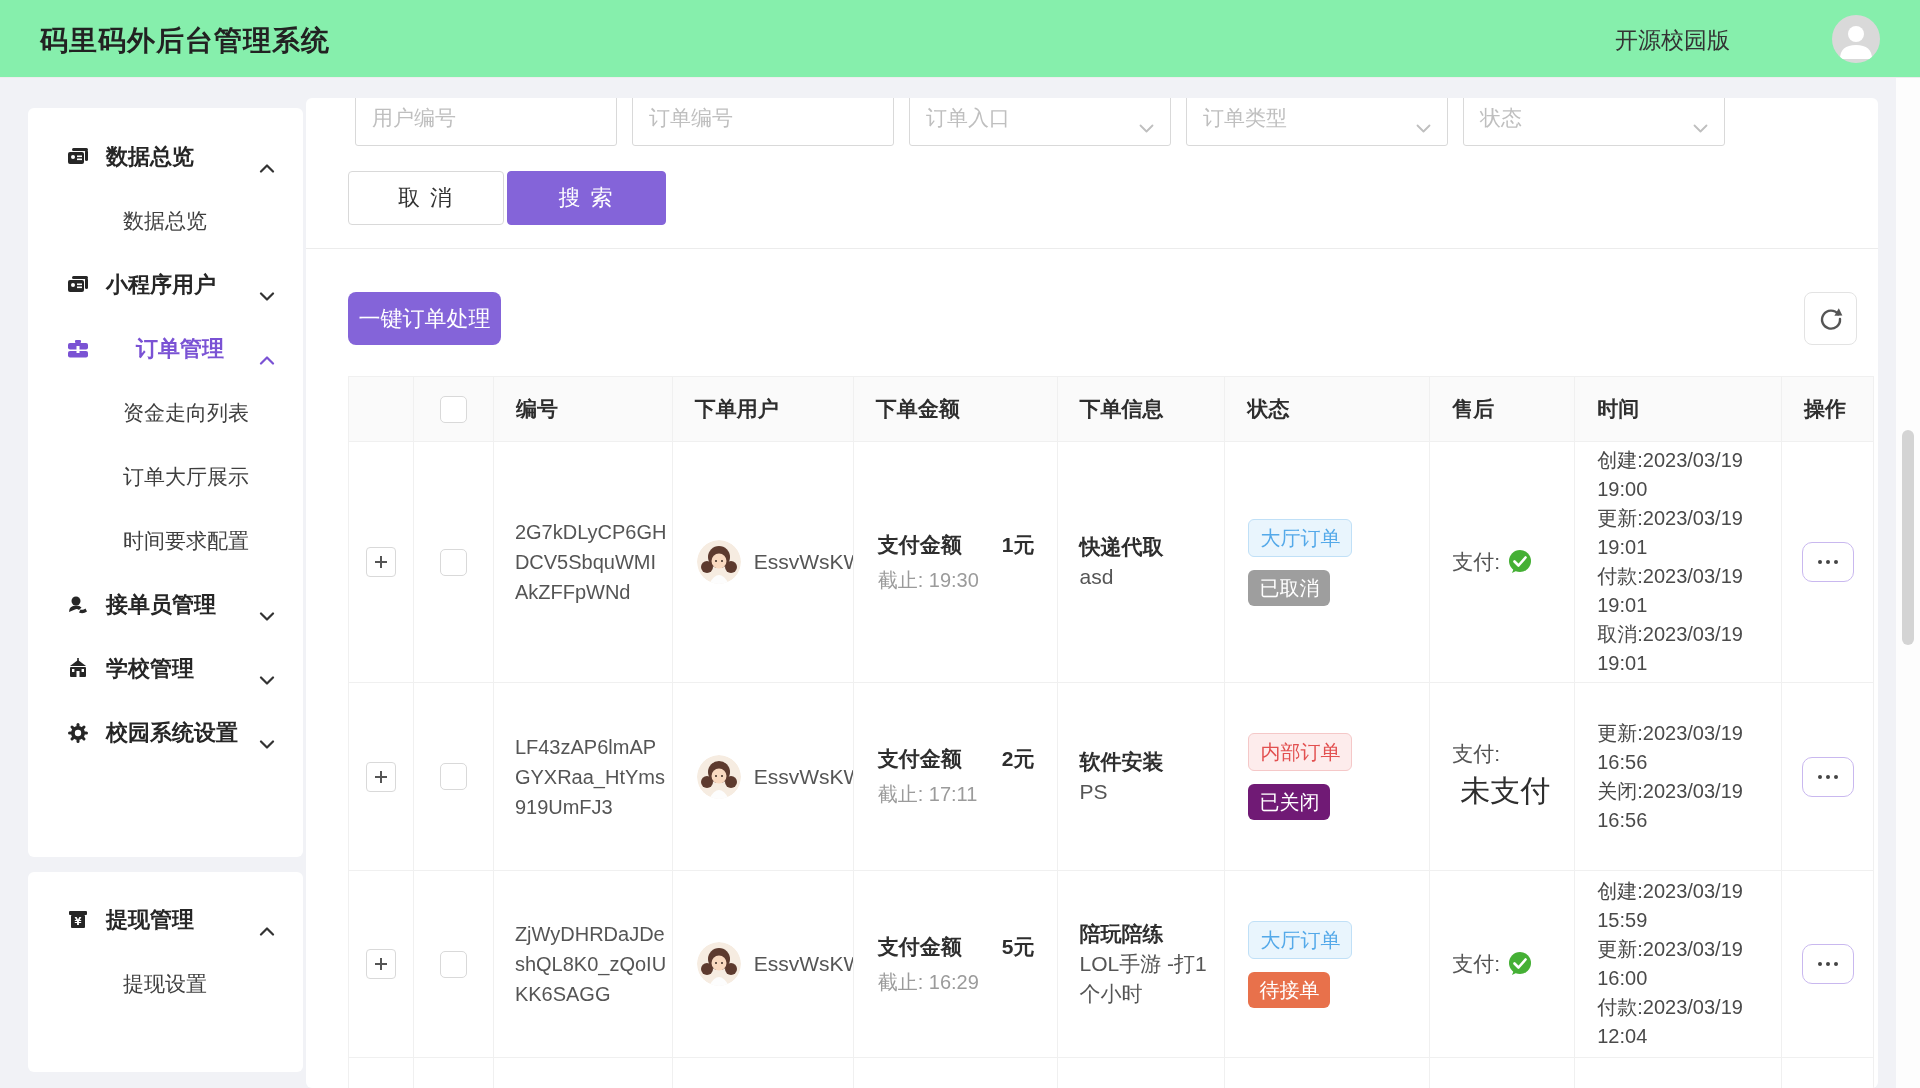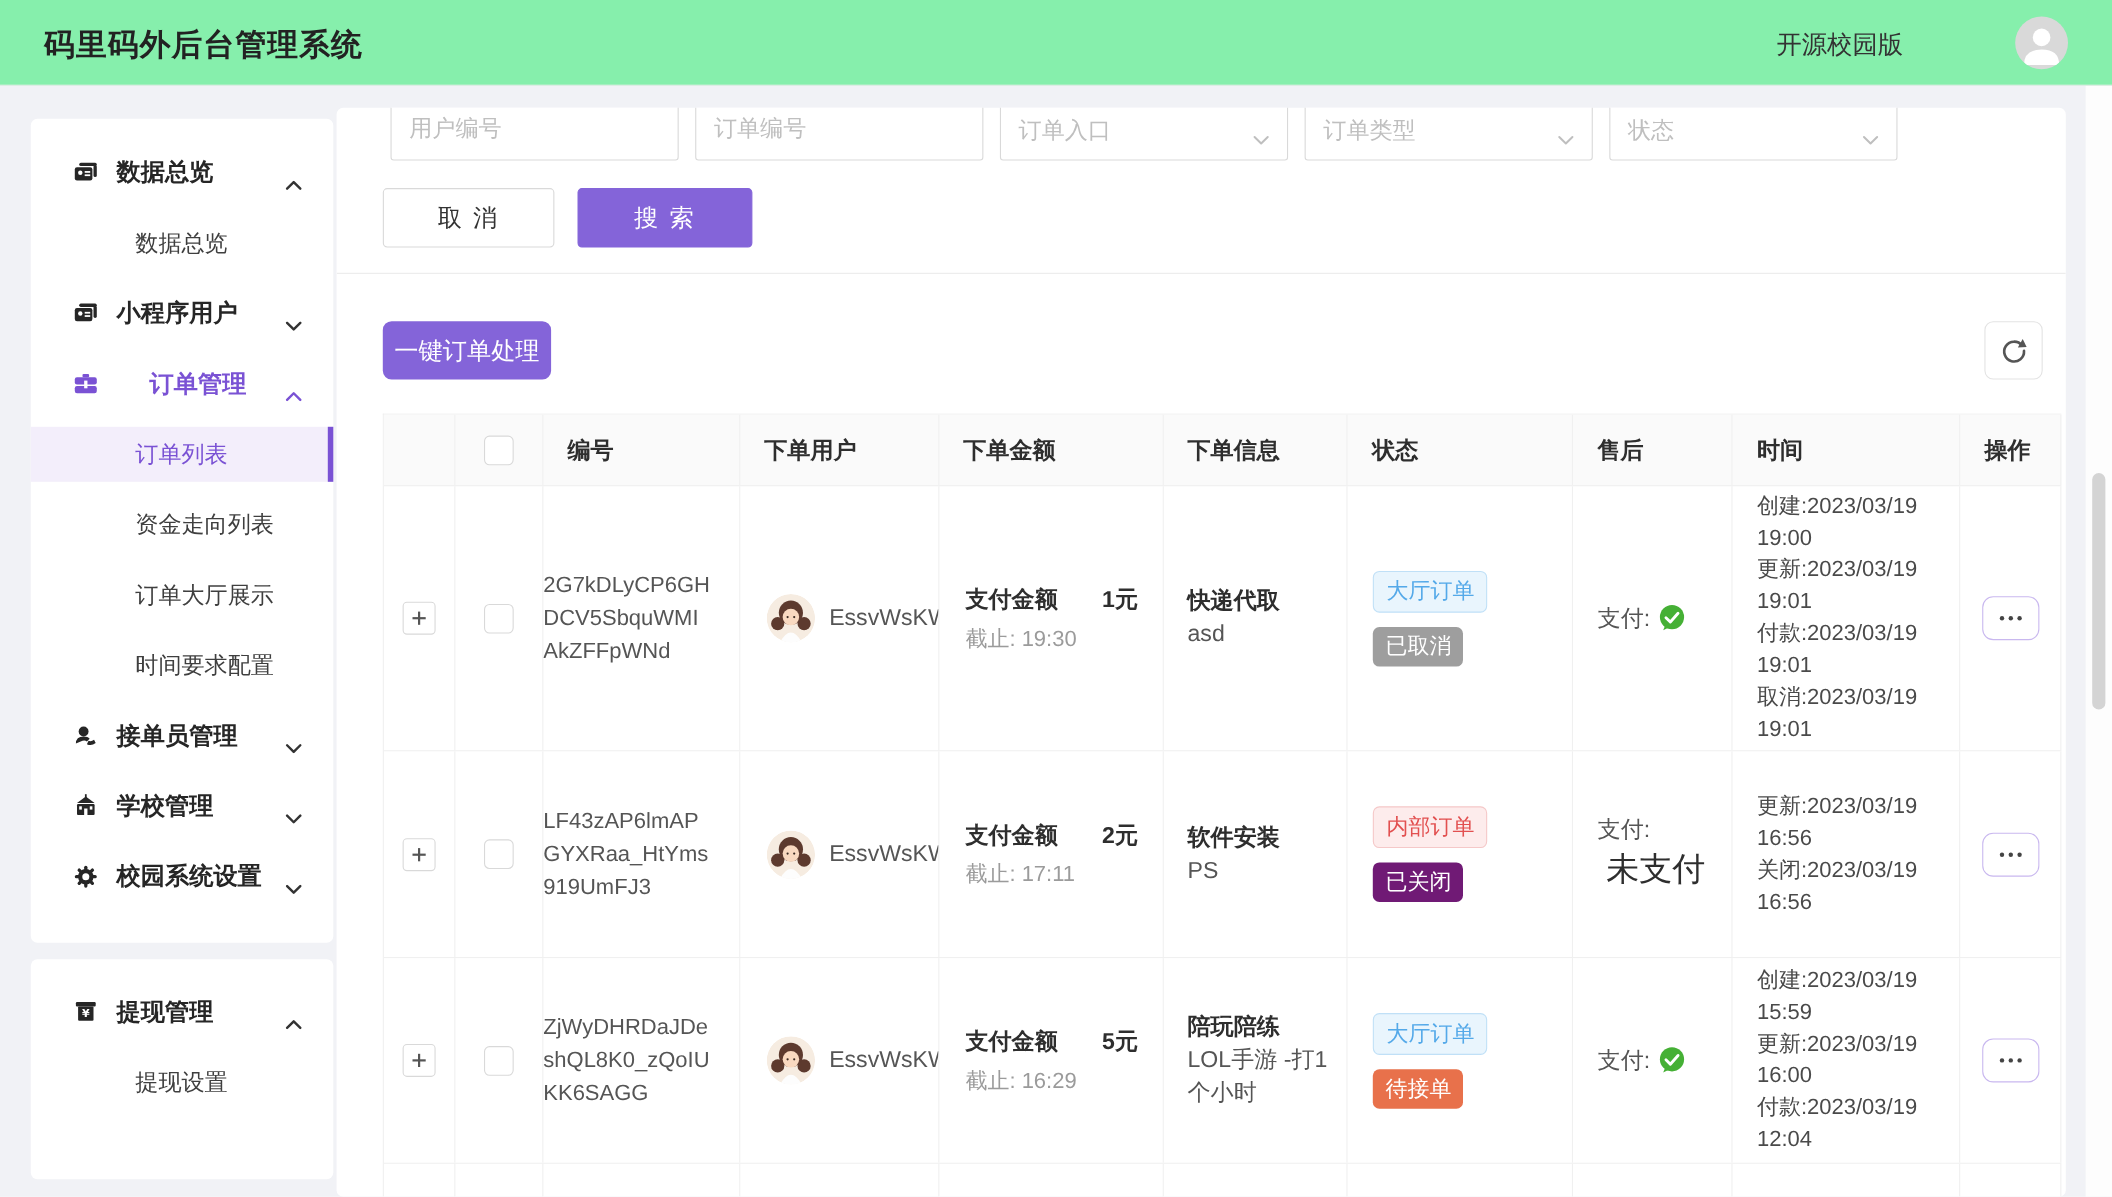--- a/index.html
+++ b/index.html
@@ -27,21 +27,21 @@
   
   .content { position:absolute; left:306px; top:98px; width:1572px; height:990px; background:#fff; border-radius:6px; overflow:hidden; }
 
   .filter-row { display:flex; gap:15px; margin:-8px 0 0 49px; }
   .f-input, .f-select { width:262px; height:56px; border:1px solid #d9d9d9; border-radius:3px; background:#fff; font-size:21px; color:#555; padding:0 16px; display:flex; align-items:center; position:relative; }
   .f-input input { border:none; outline:none; width:100%; font-size:21px; font-family:inherit; color:#555; background:transparent; }
   .f-input input::placeholder { color:#bfbfbf; }
   .f-select .sel-text { color:#bfbfbf; }
   .f-select .sel-chev { position:absolute; right:16px; top:50%; margin-top:-4px; }
 
-  .btn-row { position:absolute; left:42px; top:73px; display:flex; gap:21px; }
+  .btn-row { position:absolute; left:42px; top:73px; display:flex; gap:3px; }
   .btn { height:54px; border-radius:4px; font-size:22px; font-family:inherit; cursor:pointer; letter-spacing:2px; }
   .btn-cancel { width:156px; background:#fff; border:1px solid #d9d9d9; color:#333; }
   .btn-search { width:159px; background:#8464d9; border:1px solid #8464d9; color:#fff; }
 
   .divider { position:absolute; left:0; top:150px; width:100%; height:1px; background:#ececec; }
 
   .action-row { position:absolute; left:42px; top:194px; width:1520px; height:53px; }
   .btn-batch { width:153px; height:53px; background:#8464d9; color:#fff; border:none; border-radius:8px; font-size:22px; font-family:inherit; cursor:pointer; }
   .btn-refresh { position:absolute; right:11px; top:0; width:53px; height:53px; background:#fff; border:1px solid #e3e3e3; border-radius:8px; cursor:pointer; display:flex; align-items:center; justify-content:center; }
 
@@ -54,21 +54,21 @@
   .c7{width:205px;} .c8{width:145px;} .c9{width:207px;} .c10{width:92px; justify-content:center;}
   .thead { background:#fafafa; height:65px; }
   .thead .cell { font-size:21px; font-weight:700; color:#2e2e2e; padding-left:22px; }
   .thead .c1, .thead .c2, .thead .c10 { padding-left:0; }
   .thead .c10 { justify-content:flex-start; padding-left:22px; }
   .r1 { height:241px; } .r2 { height:188px; } .r3 { height:187px; } .r-ghost { height:30px; border-bottom:none; }
 
   .checkbox { width:27px; height:27px; border:1px solid #d9d9d9; border-radius:5px; background:#fff; display:inline-block; cursor:pointer; }
   .expand-btn { width:30px; height:30px; border:1px solid #d9d9d9; border-radius:4px; background:#fff; cursor:pointer; display:flex; align-items:center; justify-content:center; }
 
-  .order-id { font-size:20px; color:#555; line-height:30px; width:152px; word-break:break-all; }
+  .order-id { font-size:20px; color:#555; line-height:30px; width:152px; margin-left:21px; word-break:break-all; }
   .uavatar { width:44px; height:44px; border-radius:50%; overflow:hidden; margin-left:24px; flex:0 0 auto; }
   .uname { font-size:21px; color:#555; margin-left:13px; }
 
   .c5 { flex-direction:column; justify-content:center; align-items:stretch; padding:0 22px 0 24px; }
   .amt-line { display:flex; justify-content:space-between; align-items:baseline; }
   .amt-label, .amt-value { font-size:21px; font-weight:700; color:#2e2e2e; }
   .deadline { font-size:20px; color:#9b9b9b; margin-top:8px; }
 
   .c6 { flex-direction:column; justify-content:center; align-items:flex-start; padding:0 14px 0 22px; }
   .info-title { font-size:21px; font-weight:700; color:#2e2e2e; line-height:30px; }
@@ -154,23 +154,20 @@
           <rect x="2" y="6" width="20" height="6.5" rx="2" fill="#7a52d4"></rect>
           <rect x="2" y="14" width="20" height="6.5" rx="2" fill="#7a52d4"></rect>
           <rect x="9" y="3" width="6" height="3" rx="1" fill="#7a52d4"></rect>
           <rect x="10.5" y="9" width="3" height="7" fill="#fff"></rect>
         </svg>
     </span>
     <span>订单管理</span>
     <span class="chev"><svg width="16" height="9" viewBox="0 0 16 9">
           <polyline points="2,7.5 8,1.5 14,7.5" fill="none" stroke="#7a52d4" stroke-width="2.2" stroke-linecap="round" stroke-linejoin="round"></polyline>
         </svg></span>
-  </div>
-  <div class="side-item side-sub active">
-    <span>订单列表</span>
   </div>
   <div class="side-item side-sub">
     <span>资金走向列表</span>
   </div>
   <div class="side-item side-sub">
     <span>订单大厅展示</span>
   </div>
   <div class="side-item side-sub">
     <span>时间要求配置</span>
   </div>

